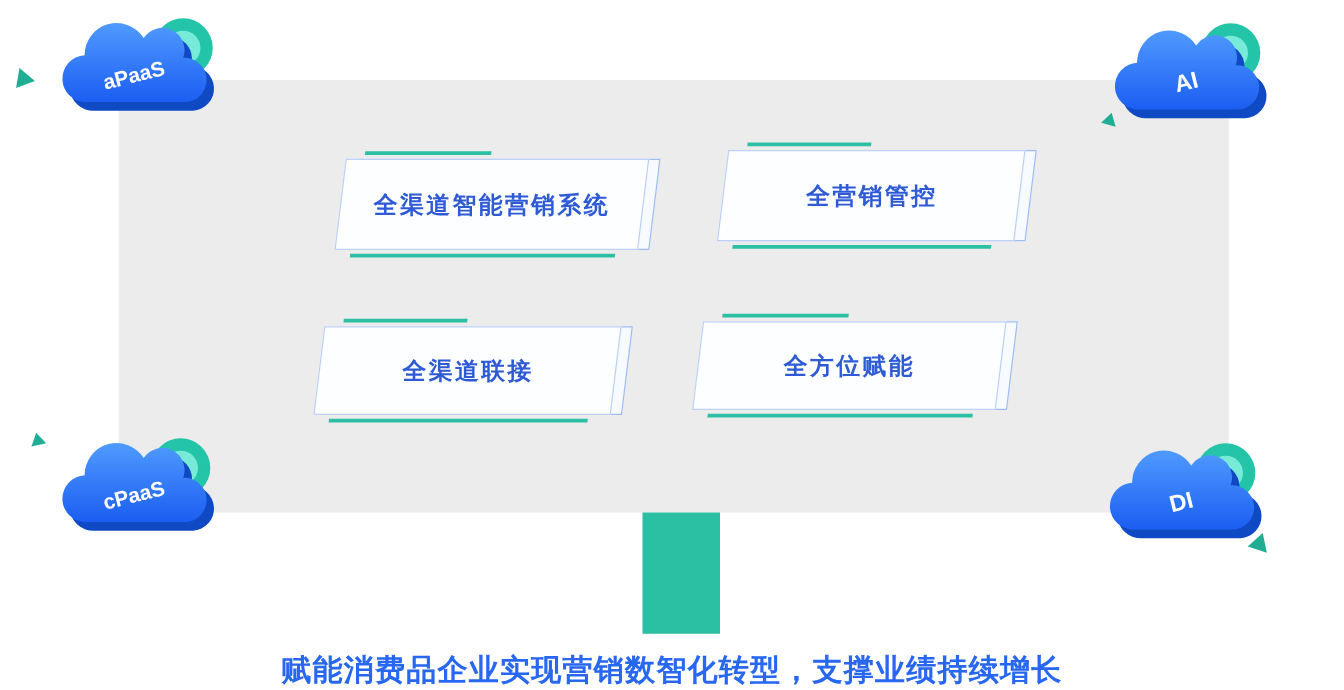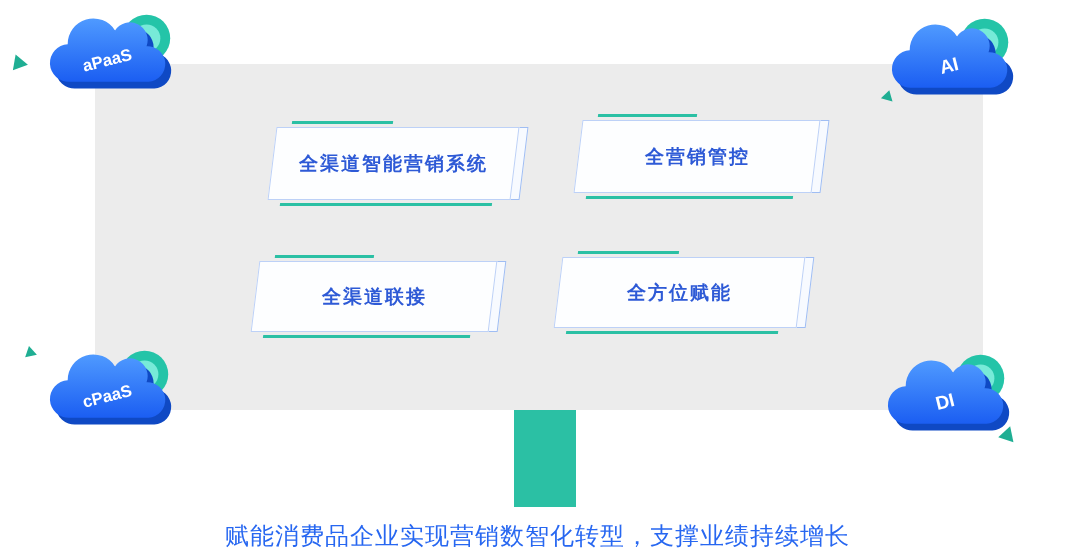--- a/index.html
+++ b/index.html
@@ -31,21 +31,21 @@
     width: 62px; height: 97px;
     background: #2bc0a4;
   }
 
   
   .caption {
     position: absolute;
     left: 0; right: 0; top: 520px;
     text-align: center;
     font-size: 24px;
-    font-weight: 400;
+    font-weight: 700;
     color: #2767f1;
     letter-spacing: 1px;
   }
 
   
   .card-wrap {
     position: absolute;
     transform: skewX(-7deg);
   }
   .card-fold {

